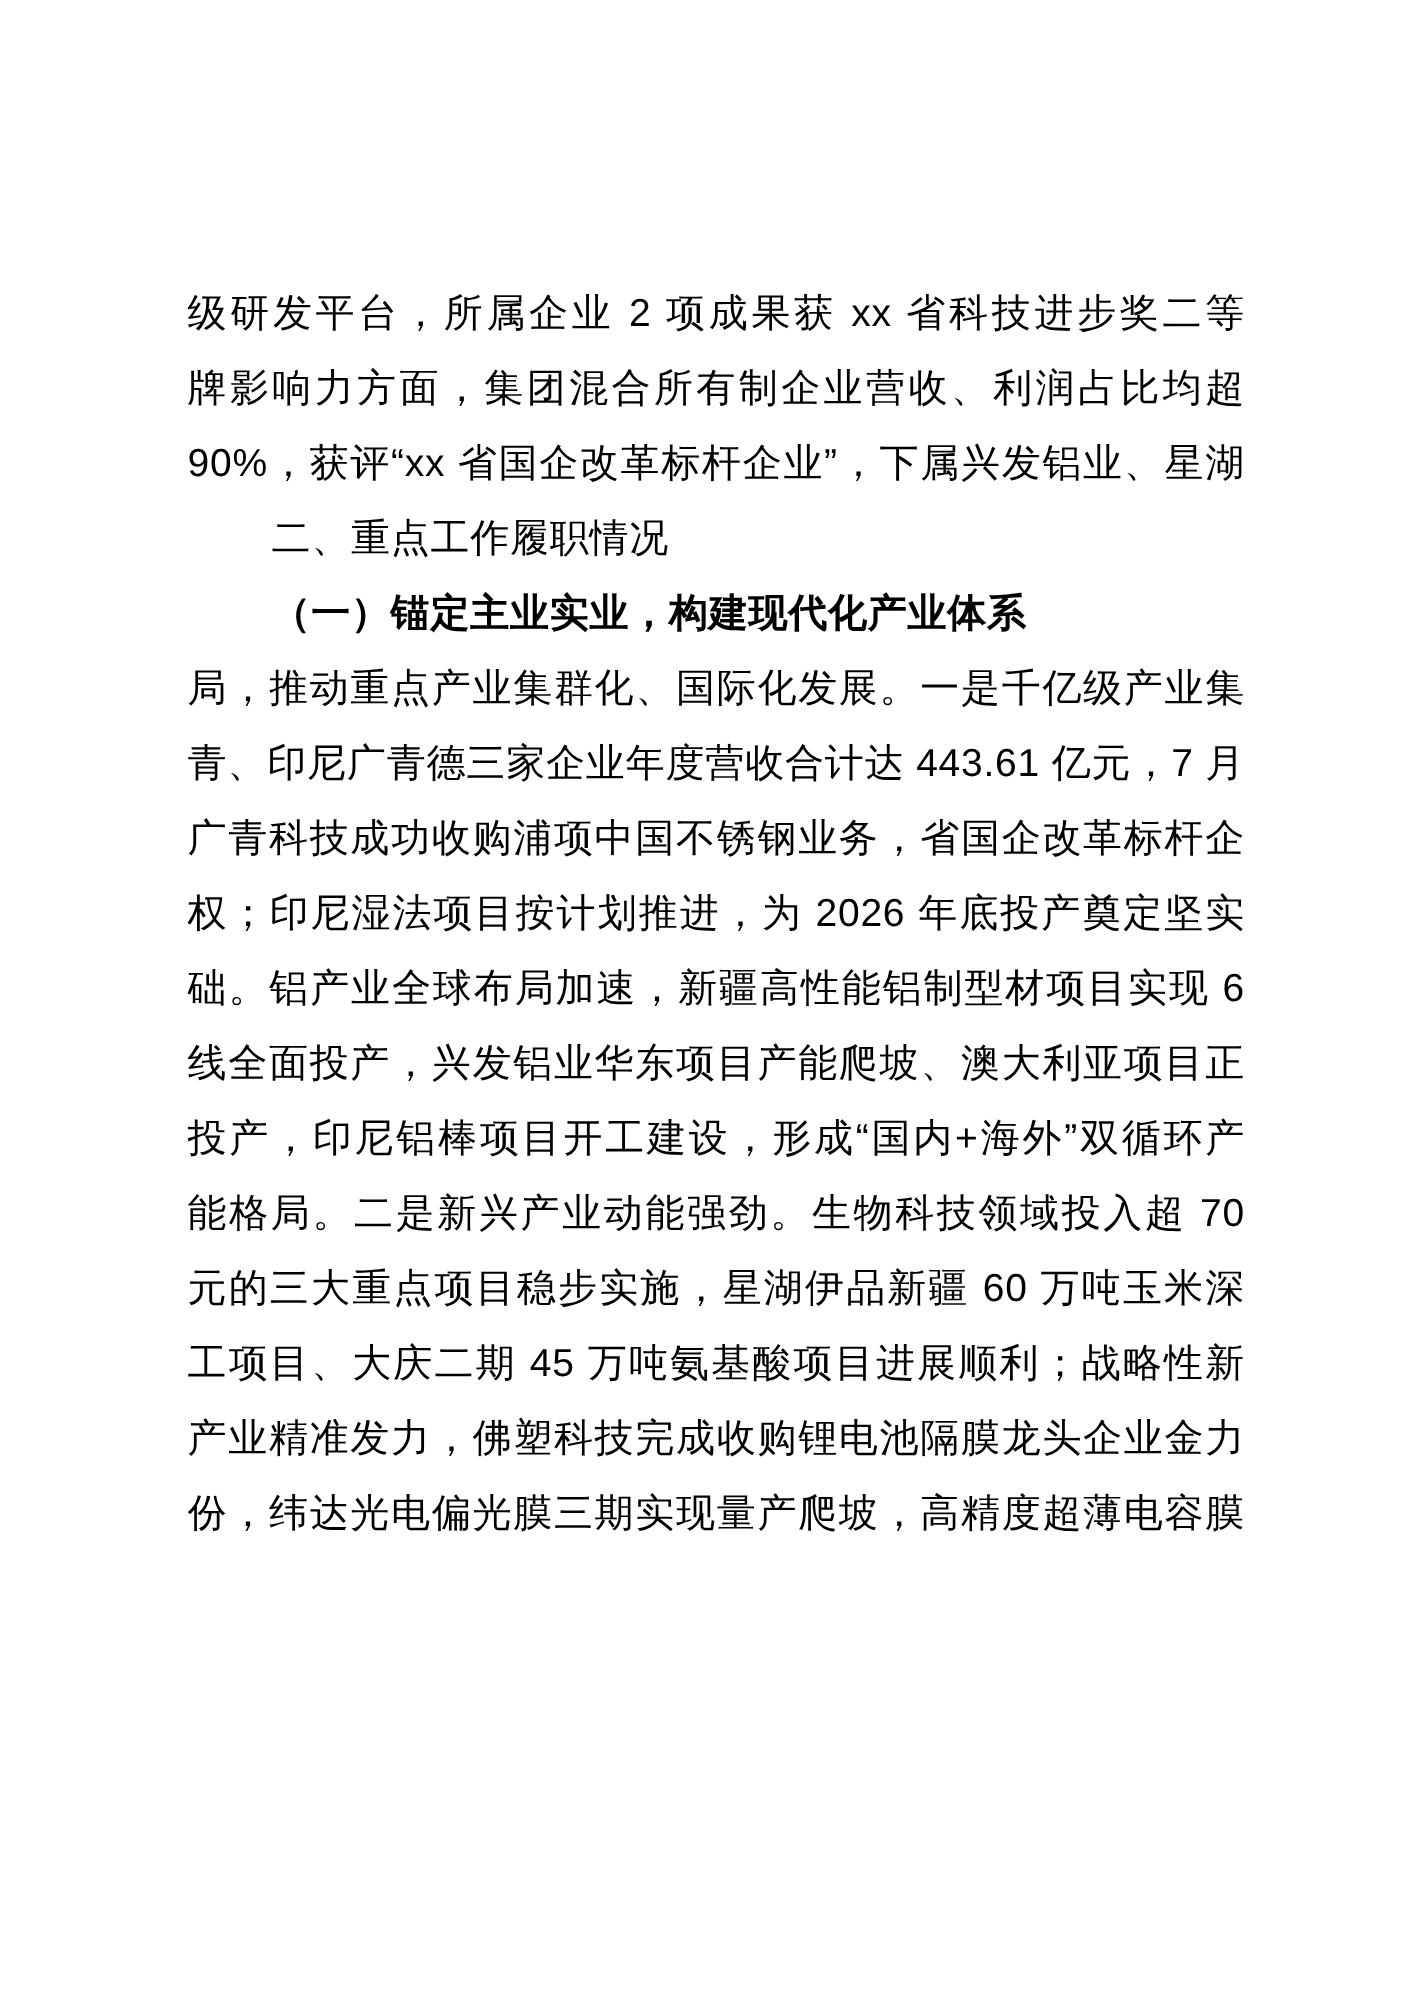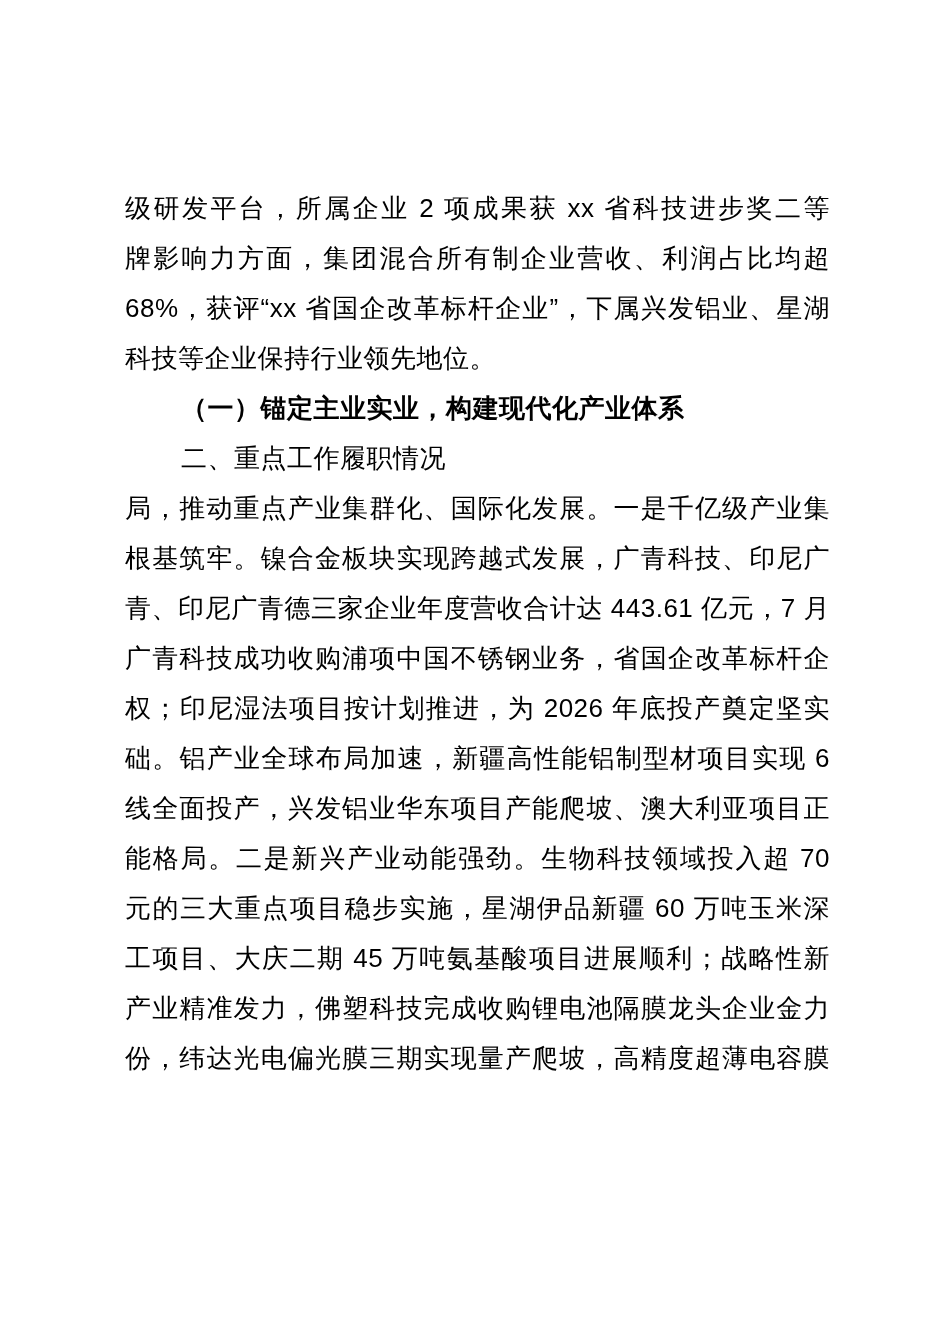--- a/index.html
+++ b/index.html
@@ -50,37 +50,36 @@
   }
 </style>
 </head>
 <body>
 
 <div class="page">
   <div class="doc-body">
       <div class="para body">
         <div class="line fill">级研发平台，所属企业 2 项成果获 xx 省科技进步奖二等奖。品</div>
         <div class="line fill">牌影响力方面，集团混合所有制企业营收、利润占比均超</div>
-        <div class="line fill">68%，获评“xx 省国企改革标杆企业”，下属兴发铝业、星湖</div>
-        <div class="line">科技等企业保持行业领先地位。</div>
+        <div class="line fill">90%，获评“xx 省国企改革标杆企业”，下属兴发铝业、星湖</div>
+      </div>
+      <div class="para heading-regular">
+        <div class="line indent">二、重点工作履职情况</div>
       </div>
       <div class="para heading-bold">
         <div class="line indent">（一）锚定主业实业，构建现代化产业体系</div>
       </div>
-      <div class="para heading-regular">
-        <div class="line indent">二、重点工作履职情况</div>
-      </div>
       <div class="para body">
         <div class="line fill">局，推动重点产业集群化、国际化发展。一是千亿级产业集群</div>
-        <div class="line fill">根基筑牢。镍合金板块实现跨越式发展，广青科技、印尼广</div>
         <div class="line fill">青、印尼广青德三家企业年度营收合计达 443.61 亿元，7 月</div>
         <div class="line fill">广青科技成功收购浦项中国不锈钢业务，省国企改革标杆企业</div>
         <div class="line fill">权；印尼湿法项目按计划推进，为 2026 年底投产奠定坚实基</div>
         <div class="line fill">础。铝产业全球布局加速，新疆高性能铝制型材项目实现 6 条</div>
         <div class="line fill">线全面投产，兴发铝业华东项目产能爬坡、澳大利亚项目正式</div>
+        <div class="line fill">投产，印尼铝棒项目开工建设，形成“国内+海外”双循环产</div>
         <div class="line fill">能格局。二是新兴产业动能强劲。生物科技领域投入超 70 亿</div>
         <div class="line fill">元的三大重点项目稳步实施，星湖伊品新疆 60 万吨玉米深加</div>
         <div class="line fill">工项目、大庆二期 45 万吨氨基酸项目进展顺利；战略性新兴</div>
         <div class="line fill">产业精准发力，佛塑科技完成收购锂电池隔膜龙头企业金力股</div>
         <div class="line fill">份，纬达光电偏光膜三期实现量产爬坡，高精度超薄电容膜项</div>
       </div>
     </div>
 </div>
 
 </body></html>

